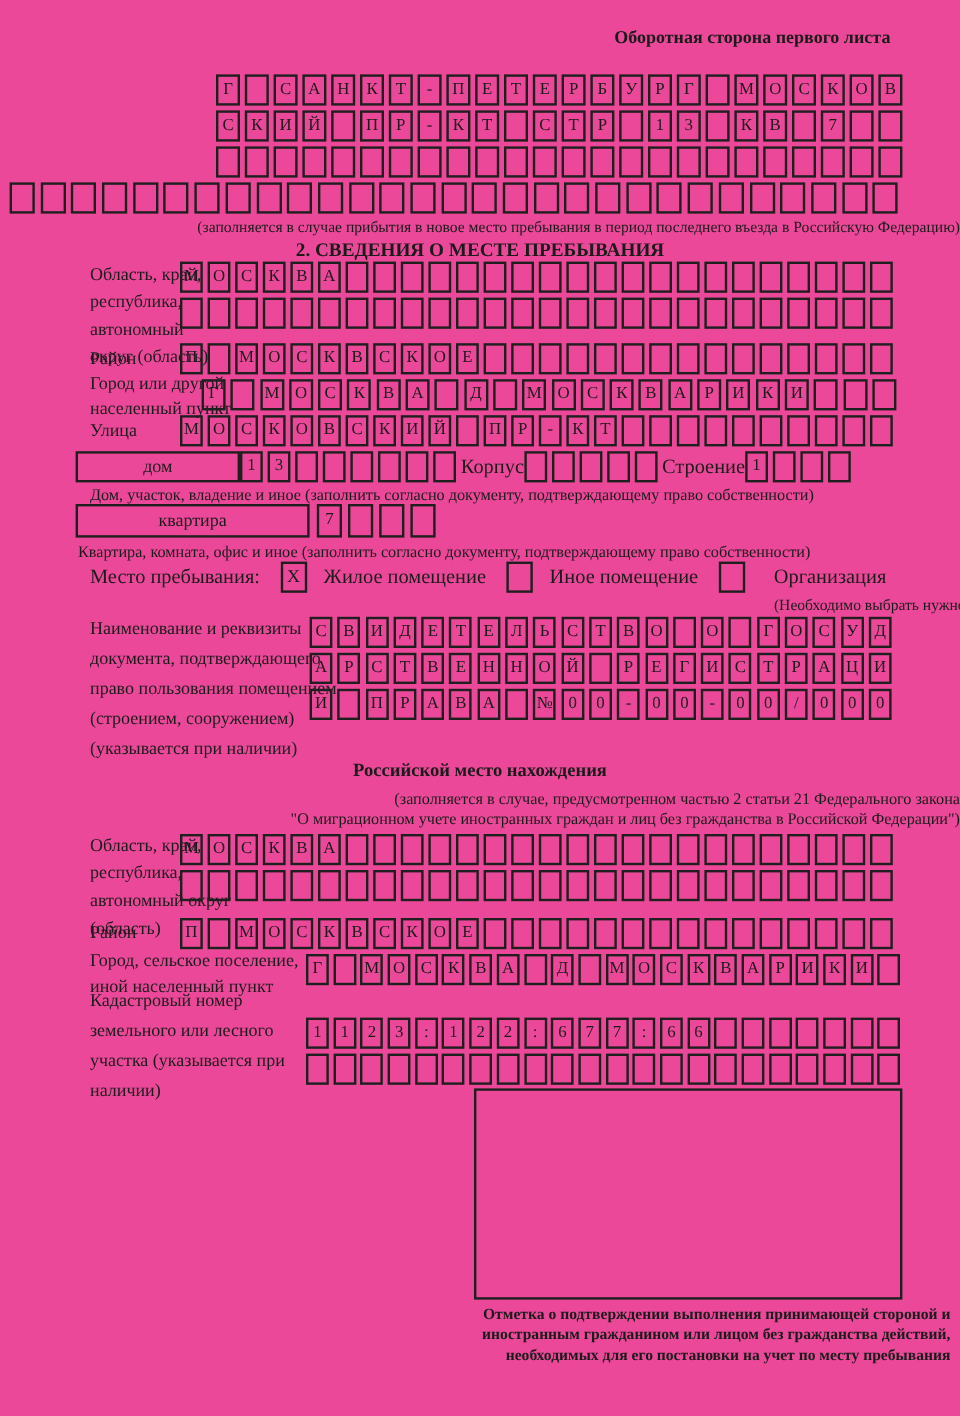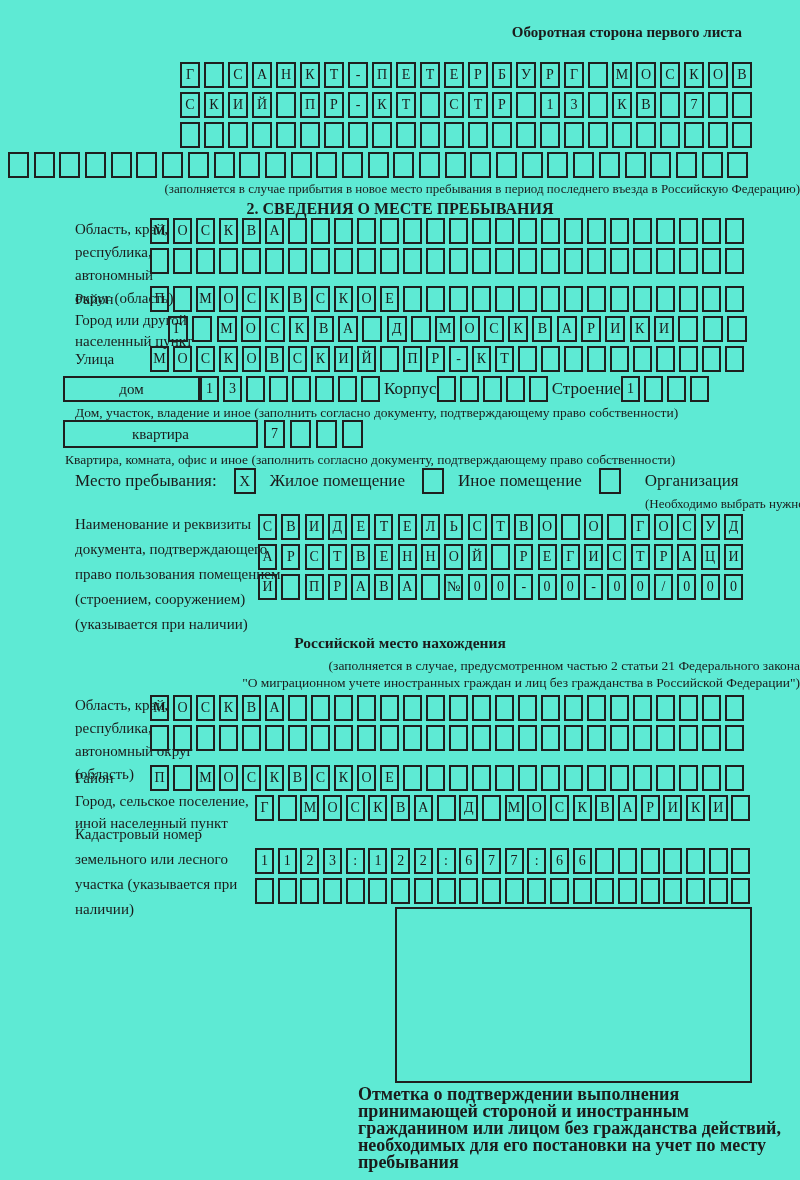--- a/index.html
+++ b/index.html
@@ -1,37 +1,37 @@
 <!DOCTYPE html>
 <html><head>
 <meta charset="utf-8">
 <style>
   html,body{margin:0;padding:0;background:#fff;}
-  .page{position:relative;width:800px;height:1180px;background:#5eead4;overflow:hidden;
+  .page{position:relative;width:800px;height:1180px;background:#ec4899;overflow:hidden;
         font-family:"Liberation Serif","DejaVu Serif",serif;color:#1b1b1b;}
   .corner{position:absolute;top:24px;right:58px;font-size:15px;font-weight:bold;}
   .lbl{position:absolute;font-size:15px;line-height:22px;}
   .note{position:absolute;left:0;width:800px;text-align:right;font-size:13px;}
   .note-left{position:absolute;font-size:13.5px;white-space:nowrap;}
   .title{position:absolute;left:0;width:800px;text-align:center;font-weight:bold;}
   .cells{position:absolute;display:flex;gap:var(--g,4px);}
   .cell{box-sizing:border-box;flex:none;width:var(--w,20px);height:var(--h,26px);
         border:2px solid #1f1f1f;display:flex;align-items:center;justify-content:center;
         font-size:14px;line-height:1;}
   .wbox{box-sizing:border-box;border:2px solid #1f1f1f;display:flex;align-items:center;
         justify-content:center;font-size:15px;flex:none;}
   .hrow{position:absolute;display:flex;align-items:center;}
   .hlabel{font-size:17px;white-space:nowrap;}
   .chk{box-sizing:border-box;width:22px;height:26px;border:2px solid #1f1f1f;flex:none;
        display:flex;align-items:center;justify-content:center;font-size:15px;}
   .opt{display:flex;align-items:center;gap:14px;}
   .stamp{position:absolute;left:395px;top:907px;width:357px;height:176px;
          box-sizing:border-box;border:2px solid #1f1f1f;}
-  .caption{position:absolute;left:358px;top:1086px;width:434px;text-align:left;
-           font-size:18px;line-height:17px;font-weight:bold;}
+  .caption{position:absolute;left:358px;top:1086px;width:434px;text-align:right;
+           font-size:13px;line-height:17px;font-weight:bold;}
 </style>
 </head>
 <body>
 
 <div class="page">
 
   <div class="corner">Оборотная сторона первого листа</div>
 
   <div class="cells" style="left:180px;top:62px;--w:20px;--g:4px">
       <span class="cell">Г</span>

